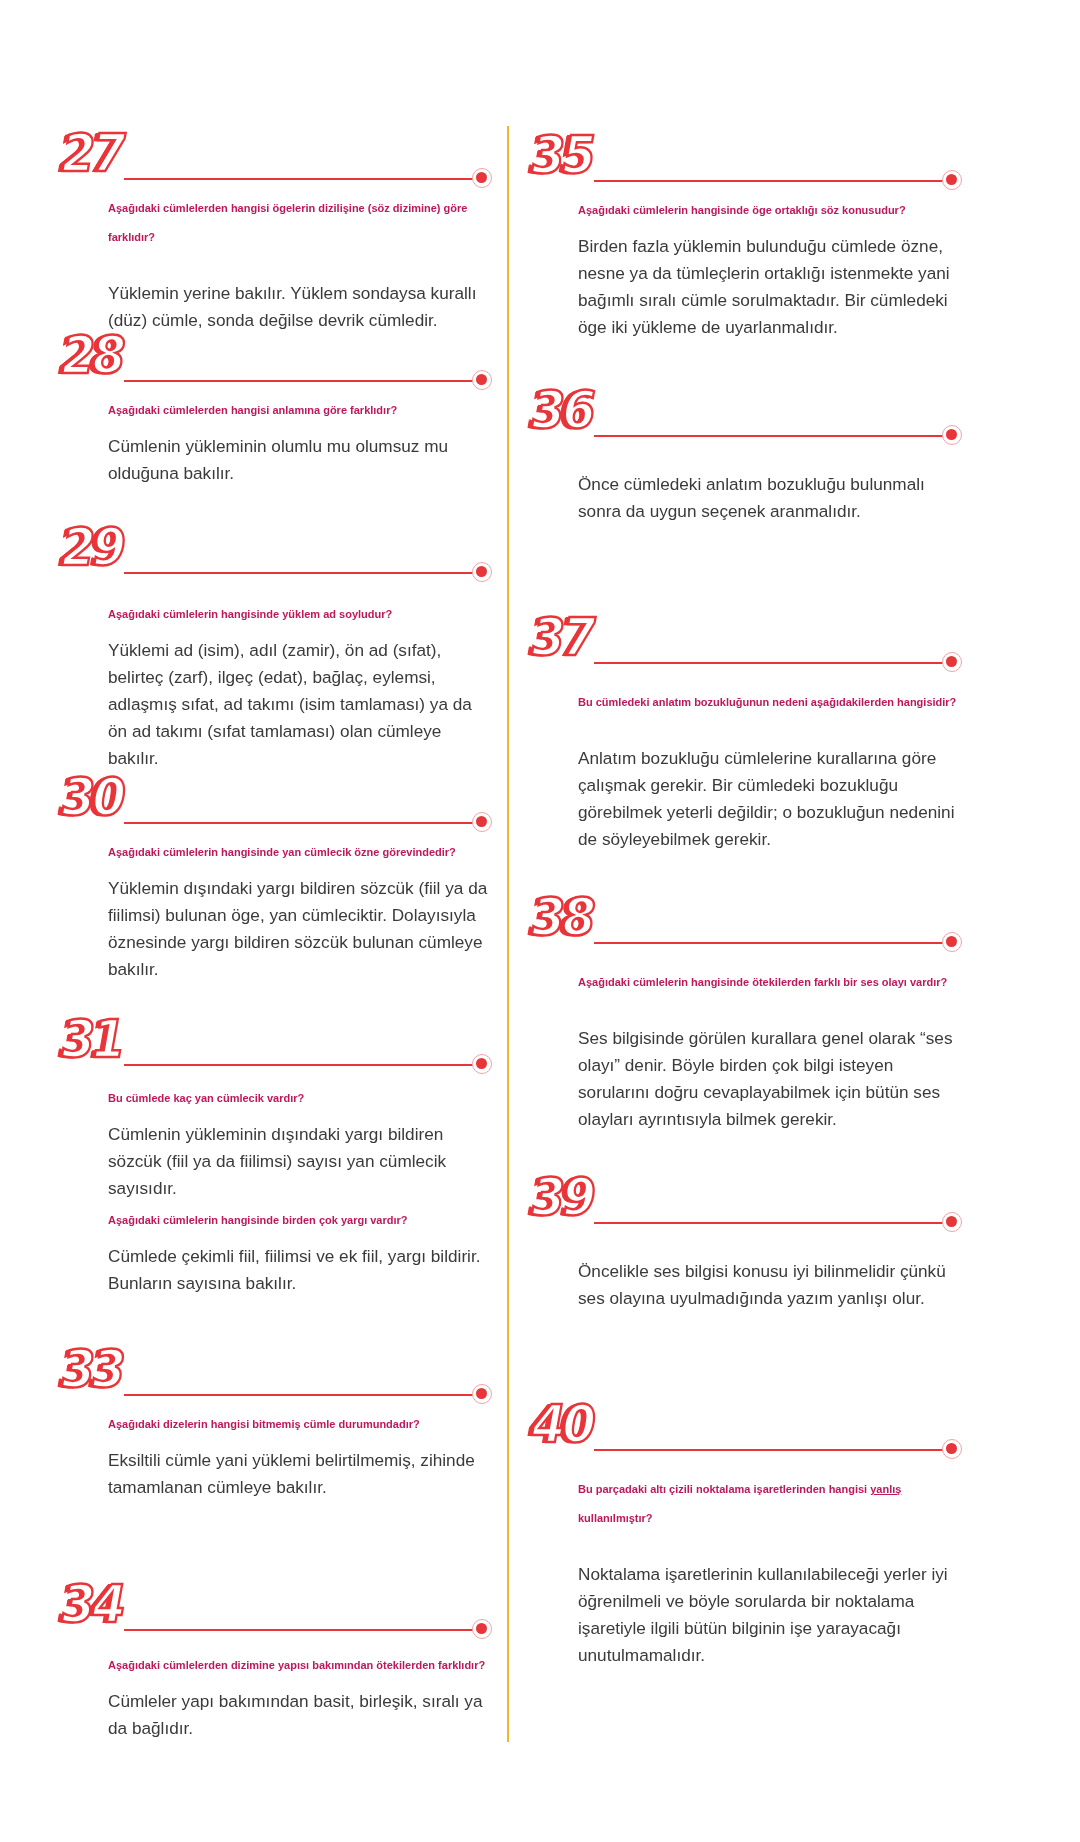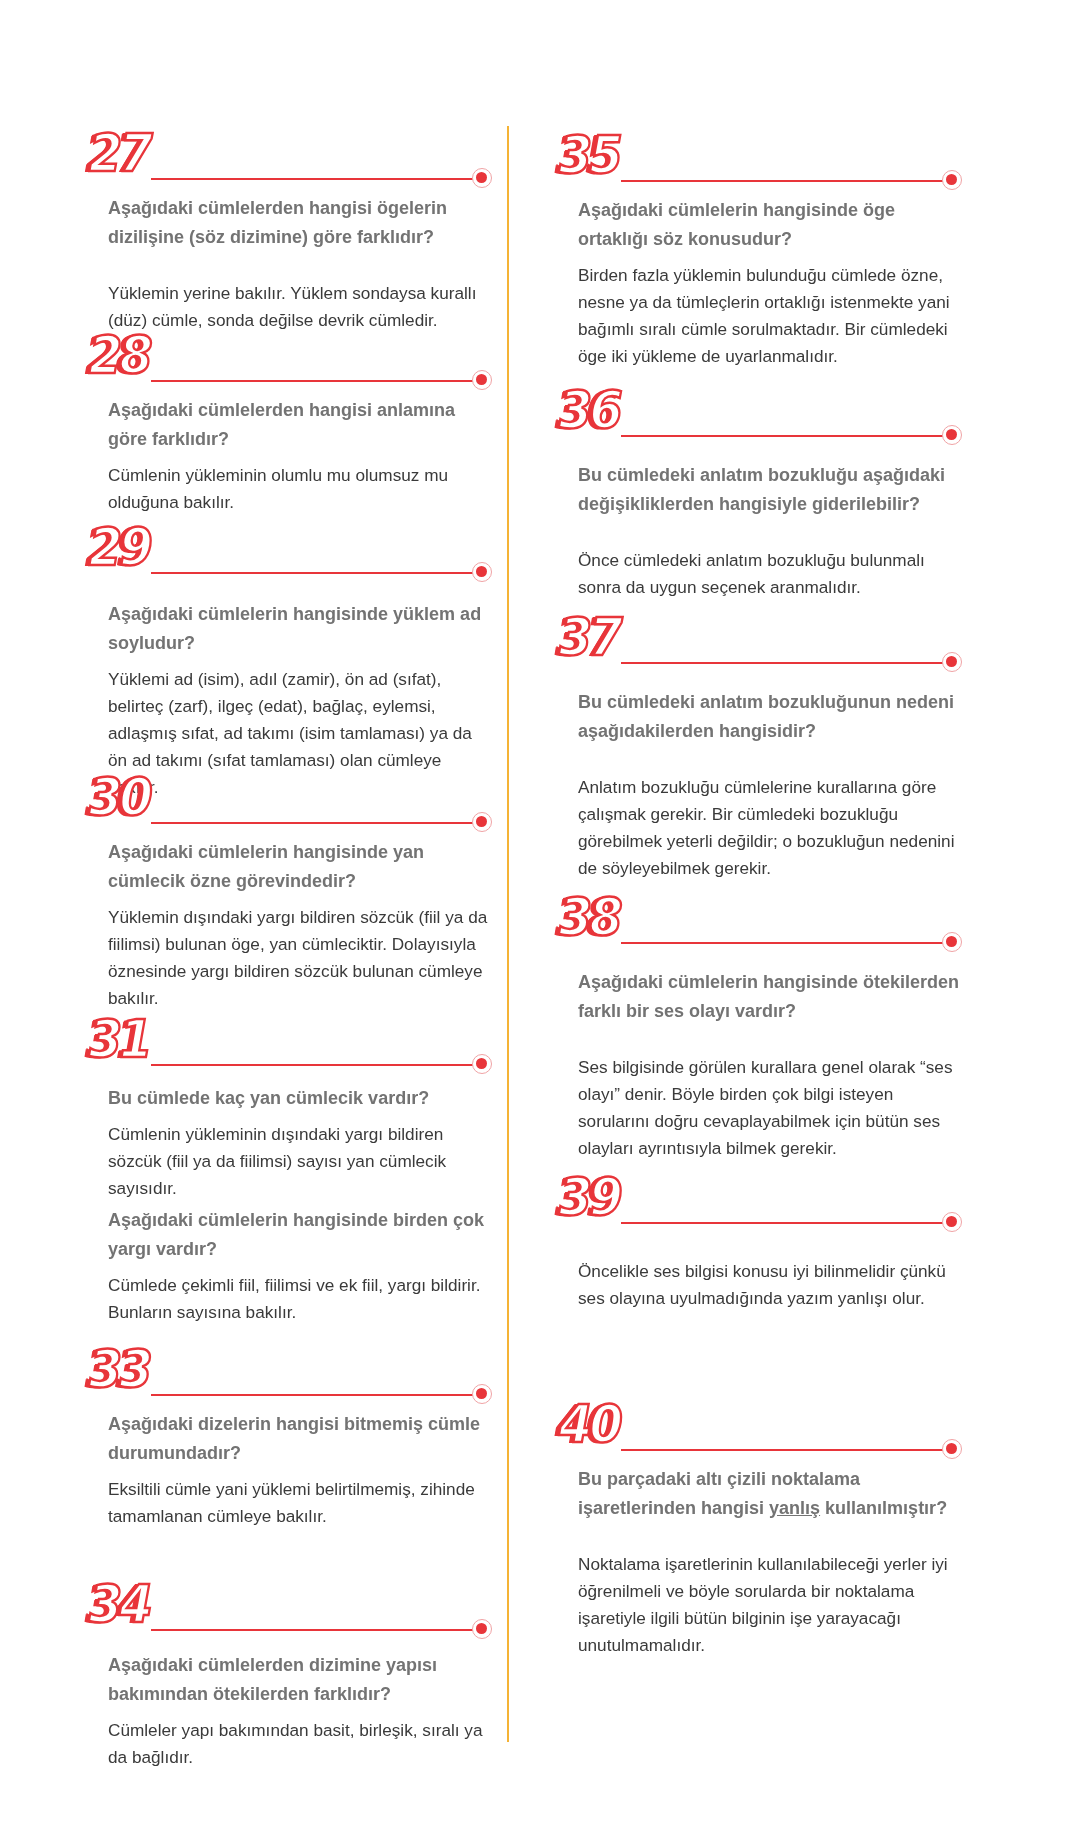--- a/index.html
+++ b/index.html
@@ -6,21 +6,21 @@
   body {
     width: 1080px; height: 1842px; background: #ffffff; position: relative; overflow: hidden;
     font-family: "Liberation Sans", "DejaVu Sans", sans-serif; color: #2b2b2b;
   }
   .page { position: absolute; left: 0; top: 0; width: 1080px; height: 1842px; }
   .divider {
     position: absolute; left: 507px; top: 126px; width: 2px; height: 1616px;
     background: #f5b335;
   }
   .item { position: absolute; width: 430px; }
-  .item .head { position: relative; height: 60px; margin-left: 27px; }
+  .item .head { position: relative; height: 60px; }
   .num {
     position: absolute; left: 0; top: 0;
     font-family: "DejaVu Sans", sans-serif; font-weight: bold; font-style: italic;
     font-size: 52px; line-height: 54px; letter-spacing: -3px;
     color: #ffffff;
     -webkit-text-stroke: 2.5px #e8353a;
     text-shadow: -4px 0 0 #e8353a, -5px 1px 0 #e8353a;
     transform: scaleX(0.92); transform-origin: left bottom;
   }
   .rule {
@@ -29,21 +29,21 @@
   .dot {
     position: absolute; right: 0; top: 42px; width: 20px; height: 20px; border-radius: 50%;
     border: 1.5px solid #f0a3a5; box-sizing: border-box; background: #fff;
   }
   .dot::after {
     content: ""; position: absolute; left: 3px; top: 3px; width: 11px; height: 11px; border-radius: 50%;
     background: #e8353a;
   }
   .q {
     margin: 8px 0 0 46px; width: 384px;
-    font-weight: bold; font-size: 18px; line-height: 29px; color: #737373;
+    font-weight: bold; font-size: 11px; line-height: 29px; color: #be185d;
   }
   .a {
     margin: 8px 0 0 46px; width: 384px;
     font-size: 17.2px; line-height: 27px; color: #3a3a3a;
   }
   .a.gap { margin-top: 28px; }
   .u { text-decoration: underline; }
 </style>
 </head>
 <body>
@@ -136,21 +136,20 @@
     <div class="q">Aşağıdaki cümlelerin hangisinde öge ortaklığı söz konusudur?</div>
     <div class="a">Birden fazla yüklemin bulunduğu cümlede özne, nesne ya da tümleçlerin ortaklığı istenmekte yani bağımlı sıralı cümle sorulmaktadır. Bir cümledeki öge iki yükleme de uyarlanmalıdır.</div>
   </div>
 
   <div class="item" style="left:532px; top:383px;">
     <div class="head">
       <div class="num">36</div>
       <div class="rule"></div>
       <div class="dot"></div>
     </div>
-    <div class="q" style="margin-top:18px;">Bu cümledeki anlatım bozukluğu aşağıdaki değişikliklerden hangisiyle giderilebilir?</div>
     <div class="a gap">Önce cümledeki anlatım bozukluğu bulunmalı sonra da uygun seçenek aranmalıdır.</div>
   </div>
 
   <div class="item" style="left:532px; top:610px;">
     <div class="head">
       <div class="num">37</div>
       <div class="rule"></div>
       <div class="dot"></div>
     </div>
     <div class="q" style="margin-top:18px;">Bu cümledeki anlatım bozukluğunun nedeni aşağıdakilerden hangisidir?</div>
@@ -175,17 +174,17 @@
     </div>
     <div class="a gap">Öncelikle ses bilgisi konusu iyi bilinmelidir çünkü ses olayına uyulmadığında yazım yanlışı olur.</div>
   </div>
 
   <div class="item" style="left:532px; top:1397px;">
     <div class="head">
       <div class="num">40</div>
       <div class="rule"></div>
       <div class="dot"></div>
     </div>
-    <div class="q" style="margin-top:8px;"><span>Bu parçadaki altı çizili noktalama işaretlerinden hangisi </span><span class="u">yanlış</span><span> kullanılmıştır?</span></div>
+    <div class="q" style="margin-top:18px;"><span>Bu parçadaki altı çizili noktalama işaretlerinden hangisi </span><span class="u">yanlış</span><span> kullanılmıştır?</span></div>
     <div class="a gap">Noktalama işaretlerinin kullanılabileceği yerler iyi öğrenilmeli ve böyle sorularda bir noktalama işaretiyle ilgili bütün bilginin işe yarayacağı unutulmamalıdır.</div>
   </div>
 
 </div>
 
 </body></html>

